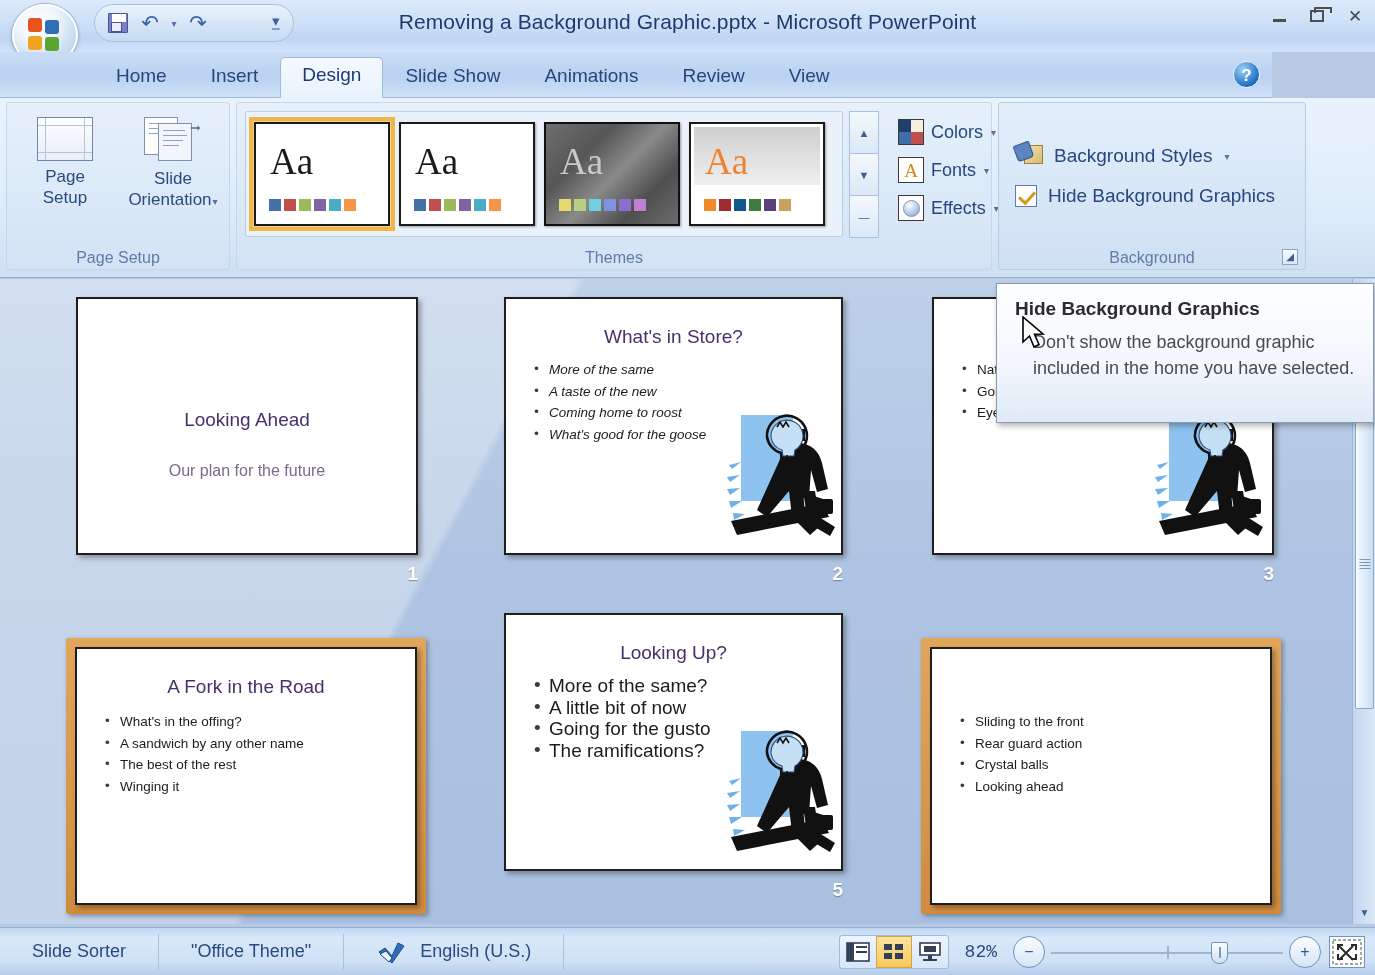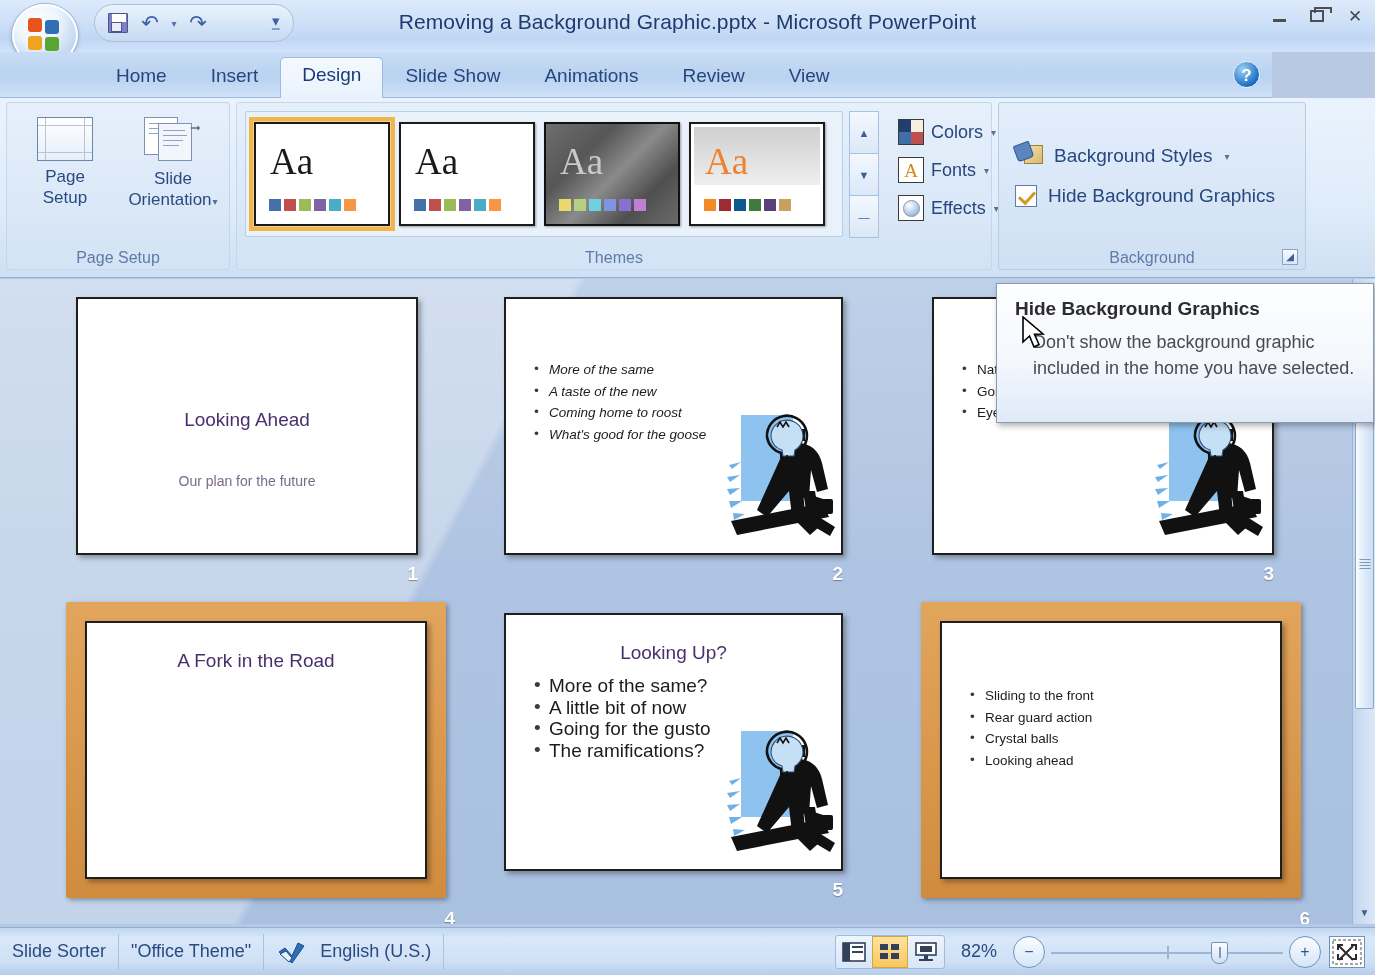--- a/index.html
+++ b/index.html
@@ -196,22 +196,22 @@
       linear-gradient(118deg, rgba(255,255,255,.30) 0%, rgba(255,255,255,.30) 34%, rgba(255,255,255,0) 34.6%, rgba(255,255,255,0) 100%),
       linear-gradient(to bottom, #bfd1e9 0%, #afc4e2 45%, #a9c0e0 100%);
     overflow:hidden;
   }
   .slide-wrap { position:absolute; }
   .slide {
     background:#fff; border:2px solid #1e1e1e; position:relative; overflow:hidden;
     box-shadow: 3px 3px 5px rgba(0,0,0,.32);
     cursor:pointer;
   }
-  .slide-wrap.selected { background: linear-gradient(to bottom,#e2a55c,#d08c3e); padding:19px; border-radius:2px;
-      box-shadow: 2px 2px 5px rgba(0,0,0,.35); }
+  .slide-wrap.selected { background: linear-gradient(to bottom,#e2a55c,#d08c3e); padding:9px; border-radius:2px;
+      box-shadow: 2px 2px 5px rgba(0,0,0,.35); margin-top: 36px; }
   .slide-num { position:absolute; right:0; bottom:-30px; font-size:19px; font-weight:bold; color:#fff;
       text-shadow:0 1px 1px rgba(0,0,0,.35); }
   .s-title { position:absolute; left:0; width:100%; text-align:center; color:#4a2f6e;
       font-family:"Liberation Sans", sans-serif; }
   .s-sub { position:absolute; left:0; width:100%; text-align:center; color:#7a6a8c; }
   .s-bullets { position:absolute; }
   .s-bullets li { list-style:none; color:#1c1c1c; position:relative; padding-left:17px; }
   .s-bullets li::before { content:'•'; position:absolute; left:2px; top:-1px; color:#3a3a3a; }
 
   
@@ -239,29 +239,29 @@
   }
   .tt-title { font-size:19px; font-weight:bold; color:#2c2c2c; margin-bottom:10px; }
   .tt-body { font-size:18px; color:#4a4a55; line-height:1.42; padding-left:18px; }
 
   
   .statusbar {
     position:absolute; left:0; bottom:0; width:1375px; height:48px;
     background: linear-gradient(to bottom, #c0d7f1 0%, #d9e8f9 22%, #cfe1f6 70%, #b6cdea 100%);
     border-top:1px solid #8fb0d4; display:flex; align-items:center;
   }
-  .sb-cell { height:36px; display:flex; align-items:center; padding:0 12px; font-size:18px; color:#2b4a80;
+  .sb-cell { height:36px; display:flex; align-items:center; padding:0 32px; font-size:18px; color:#2b4a80;
       border-right:1px solid #a9c3de; }
   .sb-spell { display:flex; align-items:center; gap:12px; }
   .spell-ico { width:32px; height:26px; position:relative; }
   .views { display:flex; margin-left:auto; background:linear-gradient(to bottom,#eef5fd,#d7e6f8);
       border:1px solid #9fbcdb; border-radius:3px; height:34px; align-items:center; }
   .view-btn { width:36px; height:32px; display:flex; align-items:center; justify-content:center; cursor:pointer; }
   .view-btn.active { background:linear-gradient(to bottom,#fde3a0,#f8c85e); border:1px solid #d7a43c; }
-  .zoom-pct { font-size:18px; color:#2b4a80; margin:14px 16px; }
+  .zoom-pct { font-size:18px; color:#2b4a80; margin:14px 16px;font-family:Liberation Mono, monospace; }
   .zoom-circ { width:32px; height:32px; border-radius:50%; border:1px solid #6f93bd;
       background:linear-gradient(to bottom,#fbfdff,#d5e5f7); display:flex; align-items:center;
       justify-content:center; cursor:pointer; color:#2c5a94; }
   .zoom-track { width:232px; height:32px; position:relative; margin:0 6px; }
   .zoom-line { position:absolute; left:0; right:0; top:16px; height:2px; background:#9cb7d6; }
   .zoom-tick { position:absolute; left:50%; top:10px; width:2px; height:13px; background:#9cb7d6; }
   .zoom-handle { position:absolute; left:160px; top:6px; width:17px; height:22px;
       background:linear-gradient(to bottom,#fbfdff,#cfe0f3); border:1px solid #6f93bd;
       border-radius:2px 2px 8px 8px; cursor:pointer; }
   .zoom-handle::after { content:''; position:absolute; left:7px; top:4px; width:2px; height:11px; background:#7d99ba; }
@@ -466,27 +466,28 @@
         <path d="M1,1 L1,26 L7.5,20 L12,31 L17,28.5 L12.5,18.2 L21,18 Z" fill="#ffffff" stroke="#000000" stroke-width="1.6"></path>
       </svg>
     </div>
   </div>
 
   <div class="workspace">
 
     <div class="slide-wrap" style="left:76px; top:18px;">
       <div class="slide" style="width:342px;height:258px;">
         <div class="s-title" style="top:110px;font-size:19px;">Looking Ahead</div>
-        <div class="s-sub" style="top:174px;font-size:14px;">Our plan for the future</div>
+        <div class="s-sub" style="top:163px;font-size:16px;">Our plan for the future</div>
       </div>
       <div class="slide-num">1</div>
     </div>
 
     <div class="slide-wrap" style="left:504px; top:18px;">
       <div class="slide" style="width:339px;height:258px;">
+        <div class="s-title" style="top:27px;font-size:19px;">What's in Store?</div>
         <ul class="s-bullets" style="left:26px; top:60px; font-size:13.5px; line-height:21.5px;font-style:italic;">
           <li>More of the same</li>
           <li>A taste of the new</li>
           <li>Coming home to roost</li>
           <li>What's good for the goose</li>
         </ul>
         <div class="clipart" style="left:205px; top:100px; width:125px; height:140px;">
           <span class="bluebox"></span>
           <svg width="125" height="140" viewBox="0 0 125 140">
             <g fill="#111111">
@@ -562,20 +563,26 @@
             </g>
           </svg>
         </div>
       </div>
       <div class="slide-num">3</div>
     </div>
 
     <div class="slide-wrap selected" style="left:66px; top:323px;">
       <div class="slide" style="width:342px;height:258px;">
         <div class="s-title" style="top:27px;font-size:19px;">A Fork in the Road</div>
+        <ul class="s-bullets" style="left:26px; top:62px; font-size:13.5px; line-height:21.5px;">
+          <li>What's in the offing?</li>
+          <li>A sandwich by any other name</li>
+          <li>The best of the rest</li>
+          <li>Winging it</li>
+        </ul>
       </div>
       <div class="slide-num" style="bottom:-32px;right:-9px;">4</div>
     </div>
 
     <div class="slide-wrap" style="left:504px; top:334px;">
       <div class="slide" style="width:339px;height:258px;">
         <div class="s-title" style="top:27px;font-size:19px;">Looking Up?</div>
         <ul class="s-bullets" style="left:26px; top:60px; font-size:19px; line-height:21.5px;">
           <li>More of the same?</li>
           <li>A little bit of now</li>

